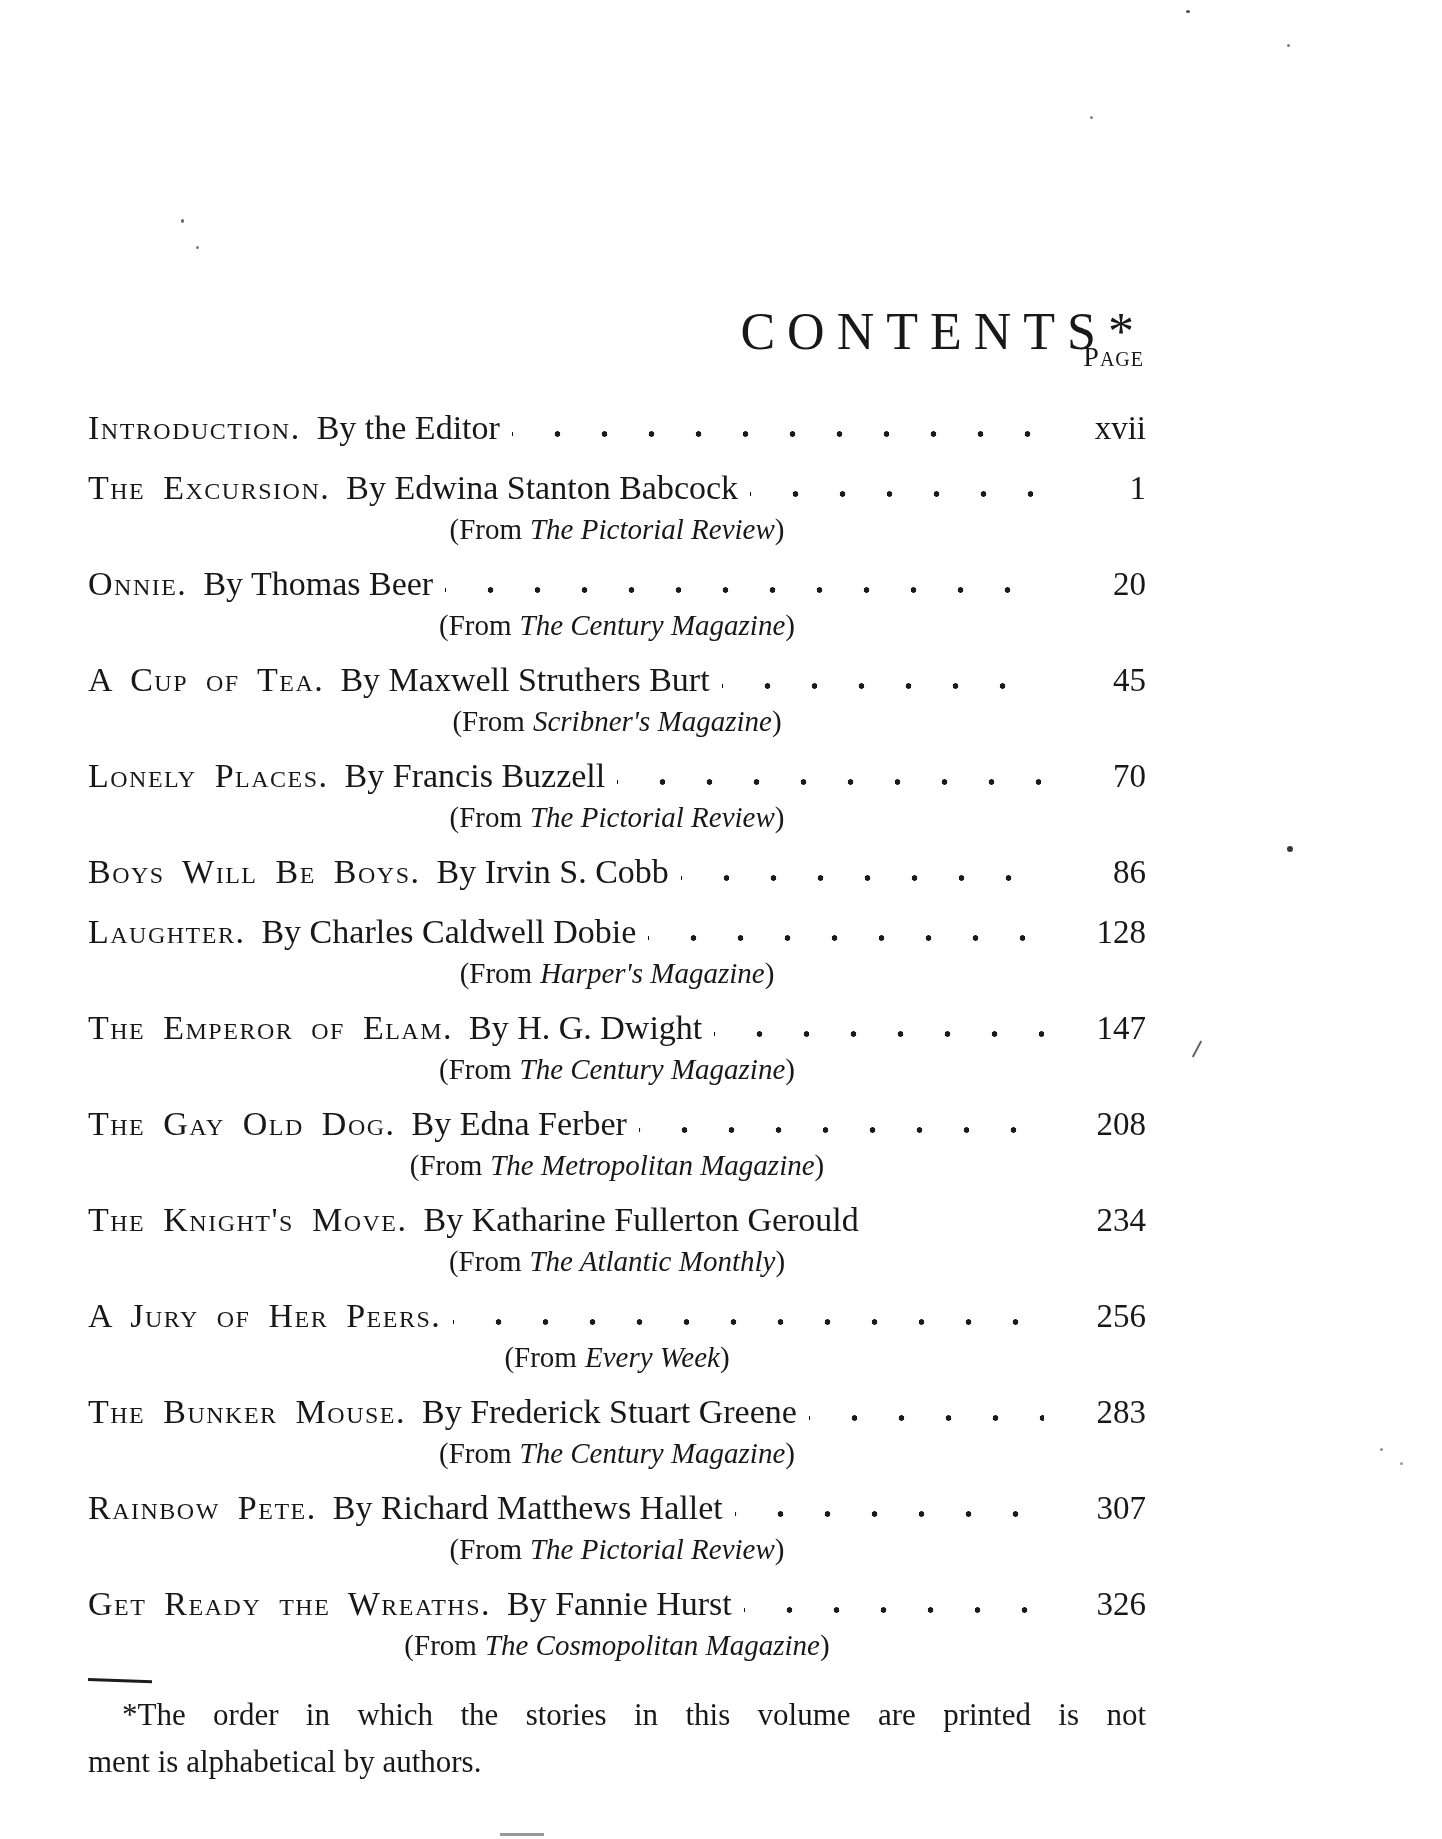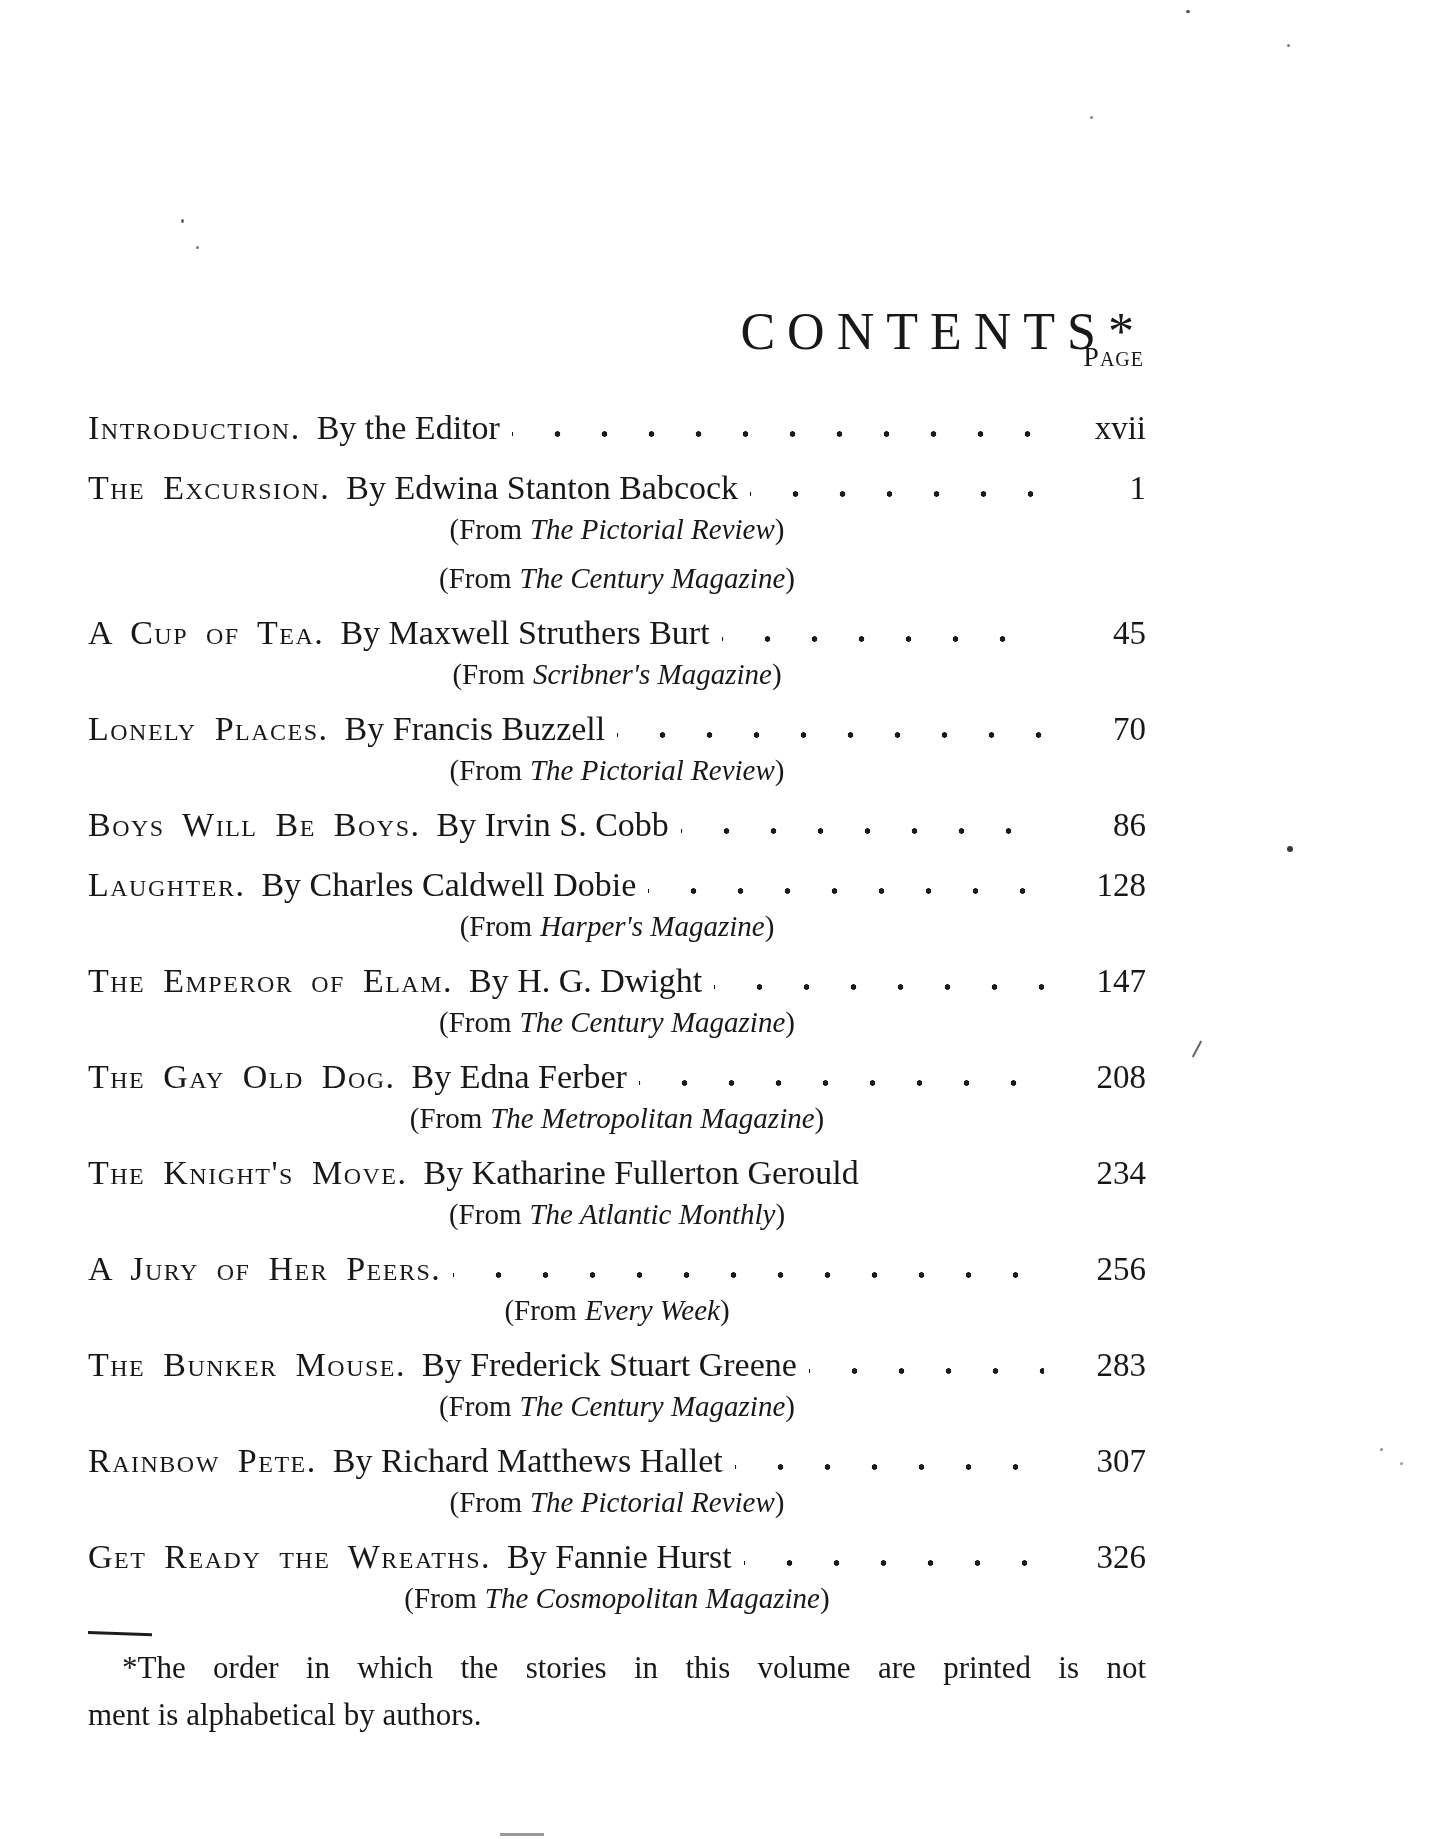--- a/index.html
+++ b/index.html
@@ -121,20 +121,26 @@
       <span class="entry-byline">By Edwina Stanton Babcock</span>
       <span class="entry-leader"></span>
       <span class="entry-page">1</span>
     </div>
     <div class="entry-source">
       <span class="src-prefix">(From</span><span class="src-name">The Pictorial Review</span><span class="src-suffix">)</span>
     </div>
   </div>
 
   <div class="entry">
+    <div class="entry-main">
+      <span class="entry-title">Onnie.</span>
+      <span class="entry-byline">By Thomas Beer</span>
+      <span class="entry-leader"></span>
+      <span class="entry-page">20</span>
+    </div>
     <div class="entry-source">
       <span class="src-prefix">(From</span><span class="src-name">The Century Magazine</span><span class="src-suffix">)</span>
     </div>
   </div>
 
   <div class="entry">
     <div class="entry-main">
       <span class="entry-title">A Cup of Tea.</span>
       <span class="entry-byline">By Maxwell Struthers Burt</span>
       <span class="entry-leader"></span>

